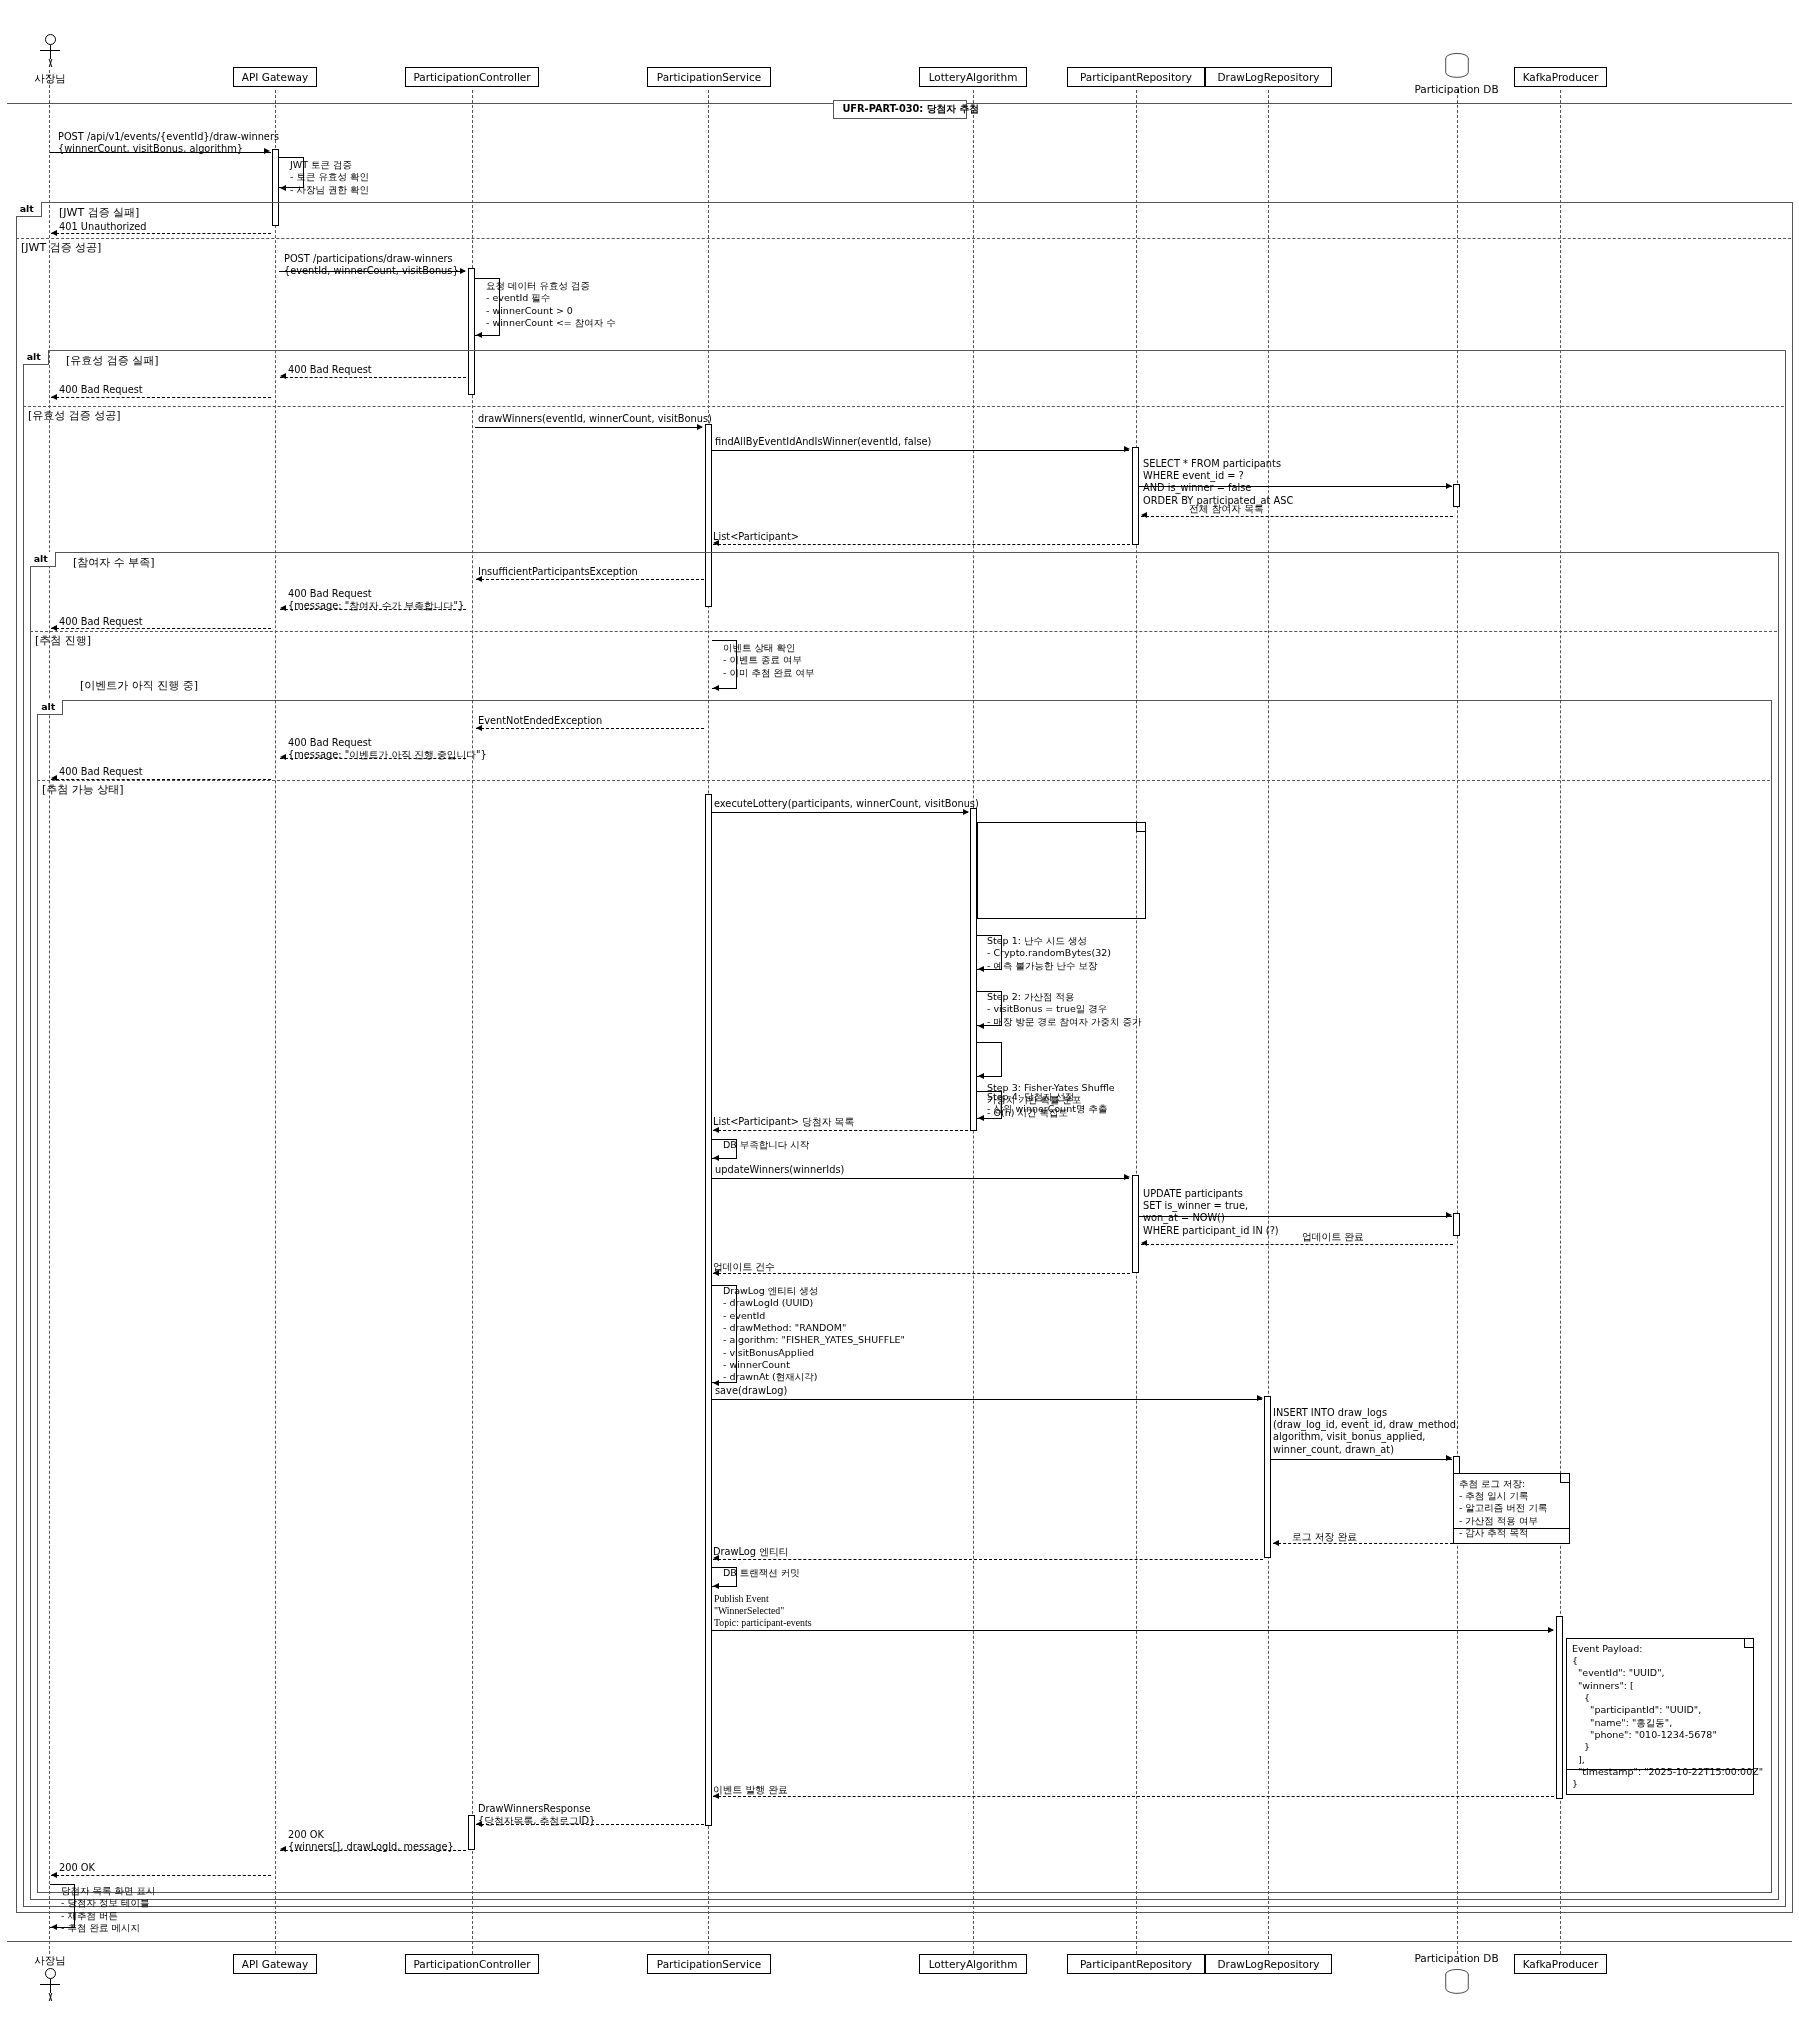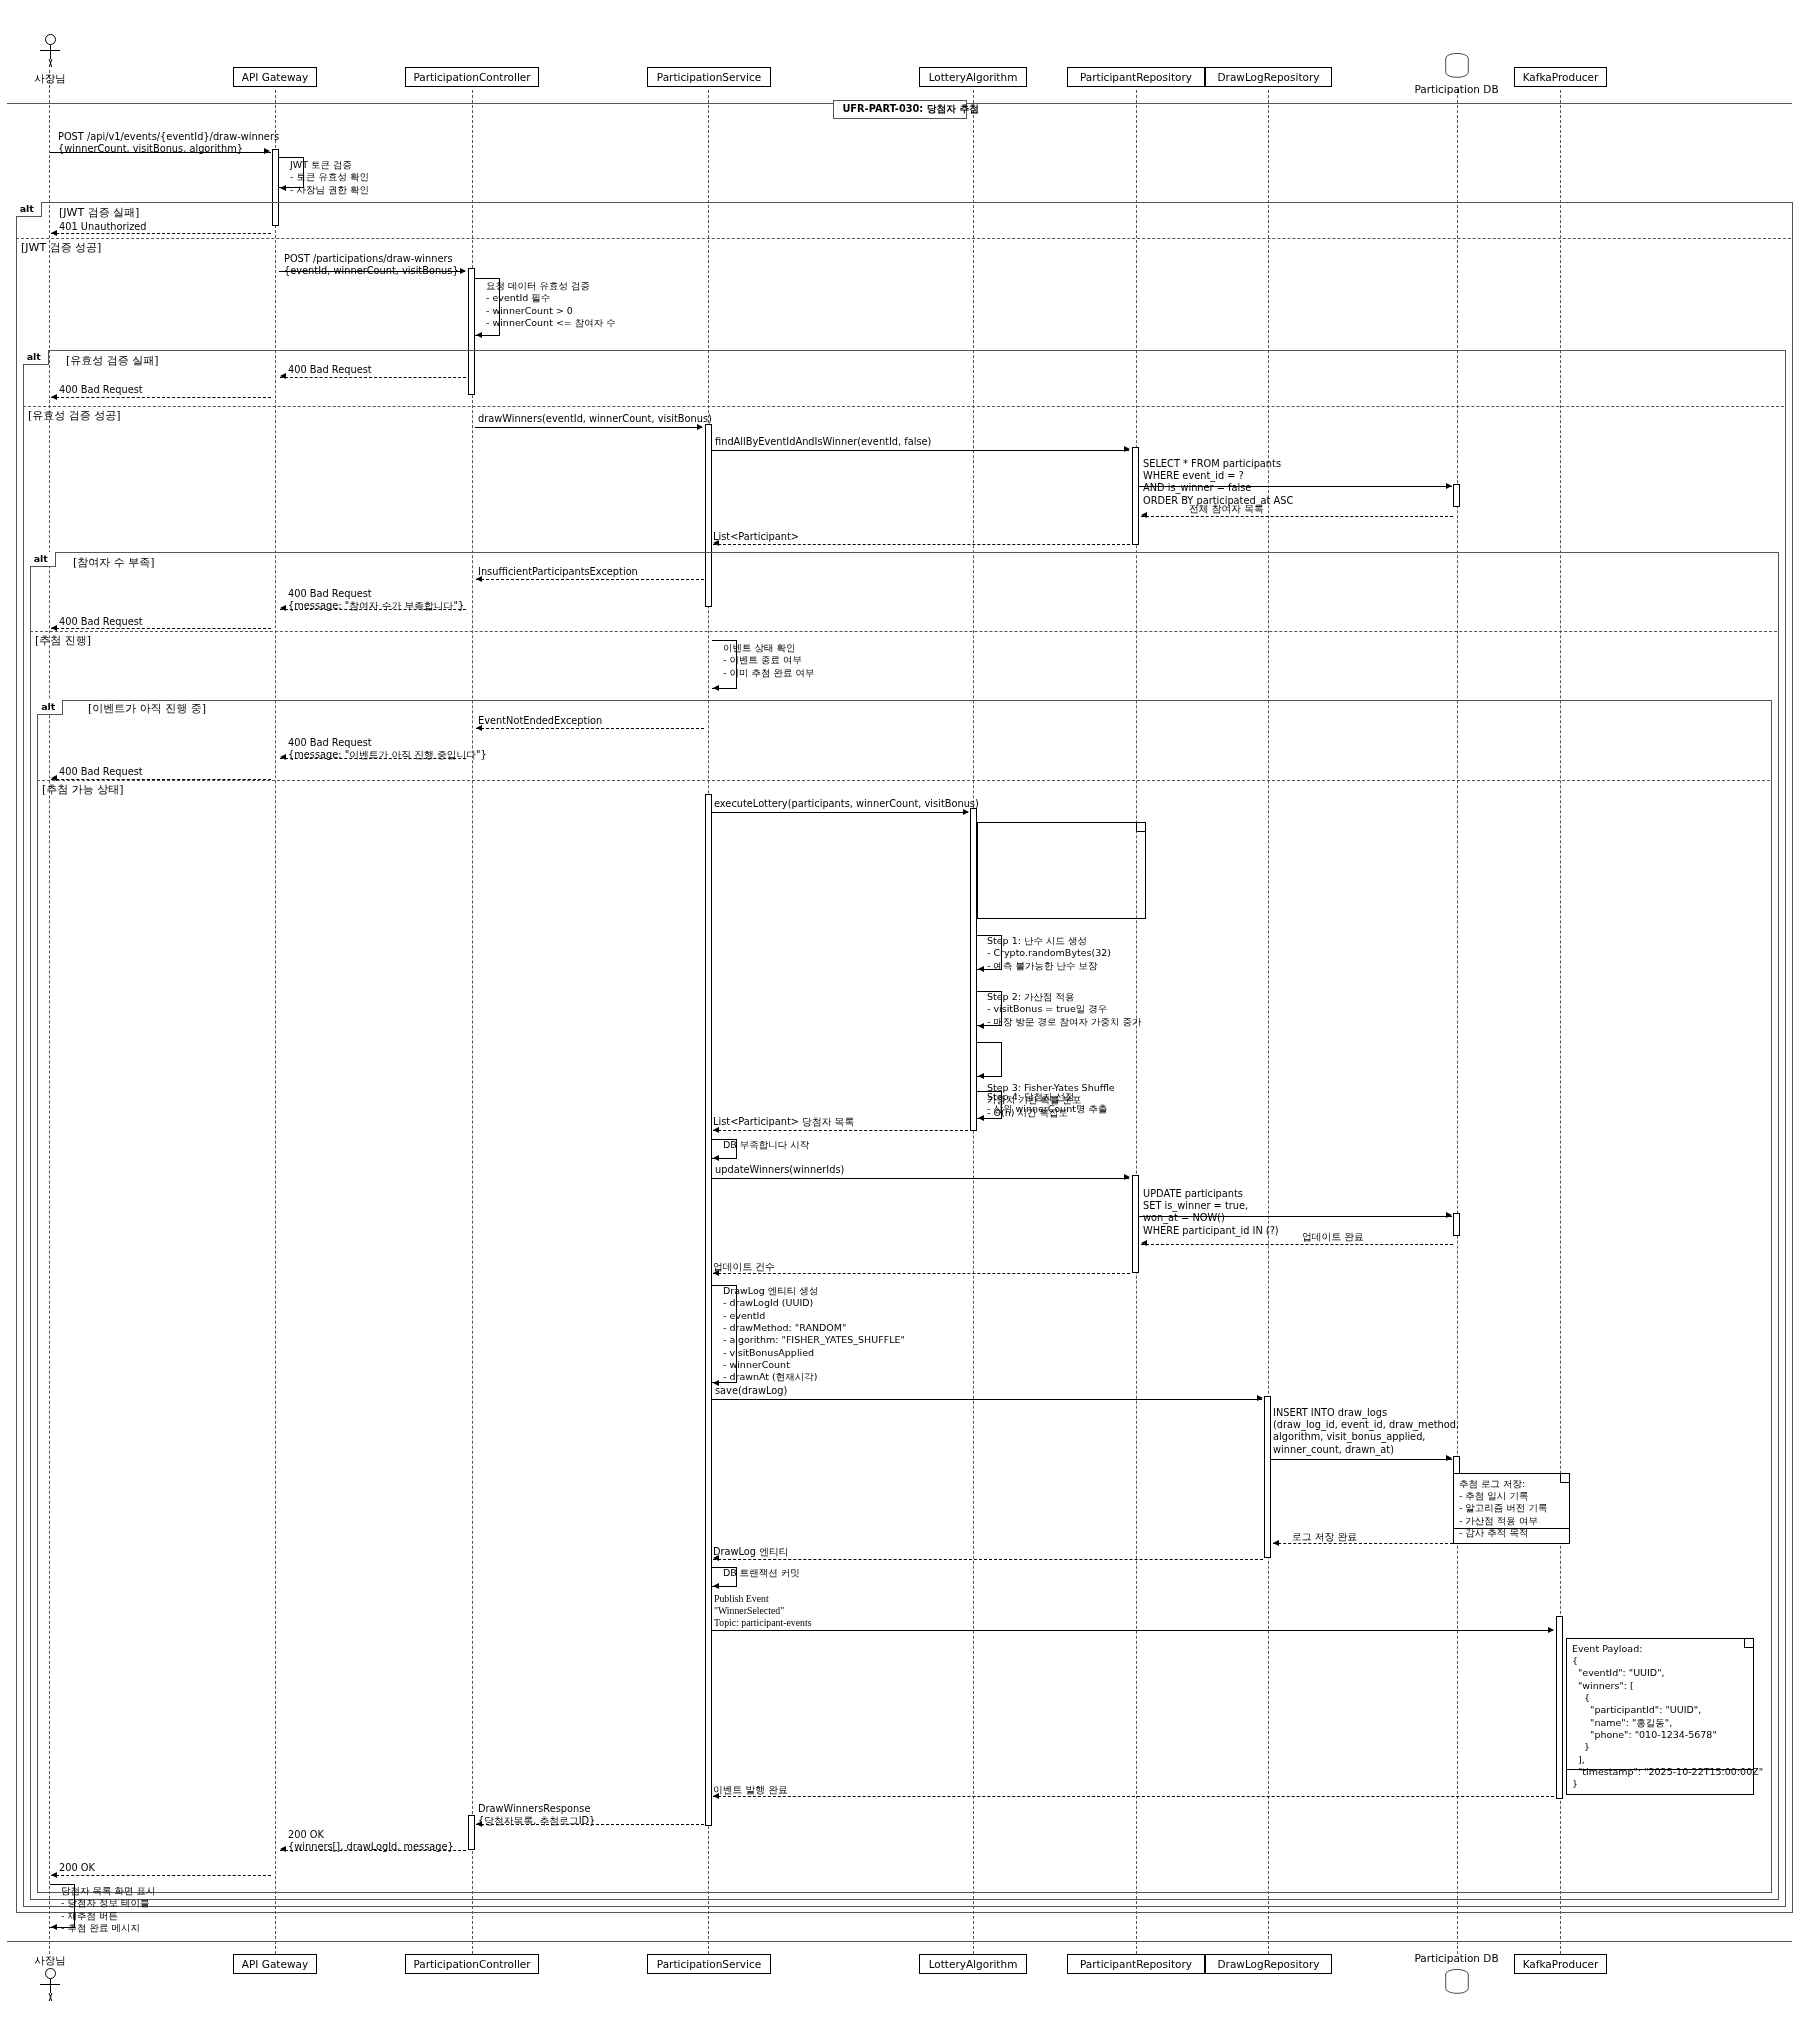--- a/index.html
+++ b/index.html
@@ -168,21 +168,21 @@
   <div class="frame-cond" style="left:28px; top:408px;">[유효성 검증 성공]</div>
 
   <div class="frame" style="left:29.5px; top:552px; width:1749px; height:1348px;"></div>
   <div class="frame-tab" style="left:29.5px; top:552px;">alt</div>
   <div class="frame-cond" style="left:73px; top:555px;">[참여자 수 부족]</div>
   <div class="frame-div" style="left:30px; top:631px; width:1747px;"></div>
   <div class="frame-cond" style="left:35px; top:633px;">[추첨 진행]</div>
 
   <div class="frame" style="left:37px; top:700px; width:1735px; height:1193px;"></div>
   <div class="frame-tab" style="left:37px; top:700px;">alt</div>
-  <div class="frame-cond" style="left:80px; top:701px;margin-left:8px;">[이벤트가 아직 진행 중]</div>
+  <div class="frame-cond" style="left:80px; top:678px;">[이벤트가 아직 진행 중]</div>
   <div class="frame-div" style="left:37px; top:780px; width:1733px;"></div>
   <div class="frame-cond" style="left:42px; top:782px;">[추첨 가능 상태]</div>
 
   <div class="mlabel" style="left:58px; top:131px;">POST /api/v1/events/{eventId}/draw-winners
 {winnerCount, visitBonus, algorithm}</div>
   <div class="msg" style="left:50px; top:152px; width:221px;"></div>
   <div class="arrowR" style="left:264px; top:148px;"></div>
 
   <div class="self" style="left:279px; top:157px; width:25px; height:31px;"></div>
   <div class="arrowL" style="left:280px; top:185px;"></div>

